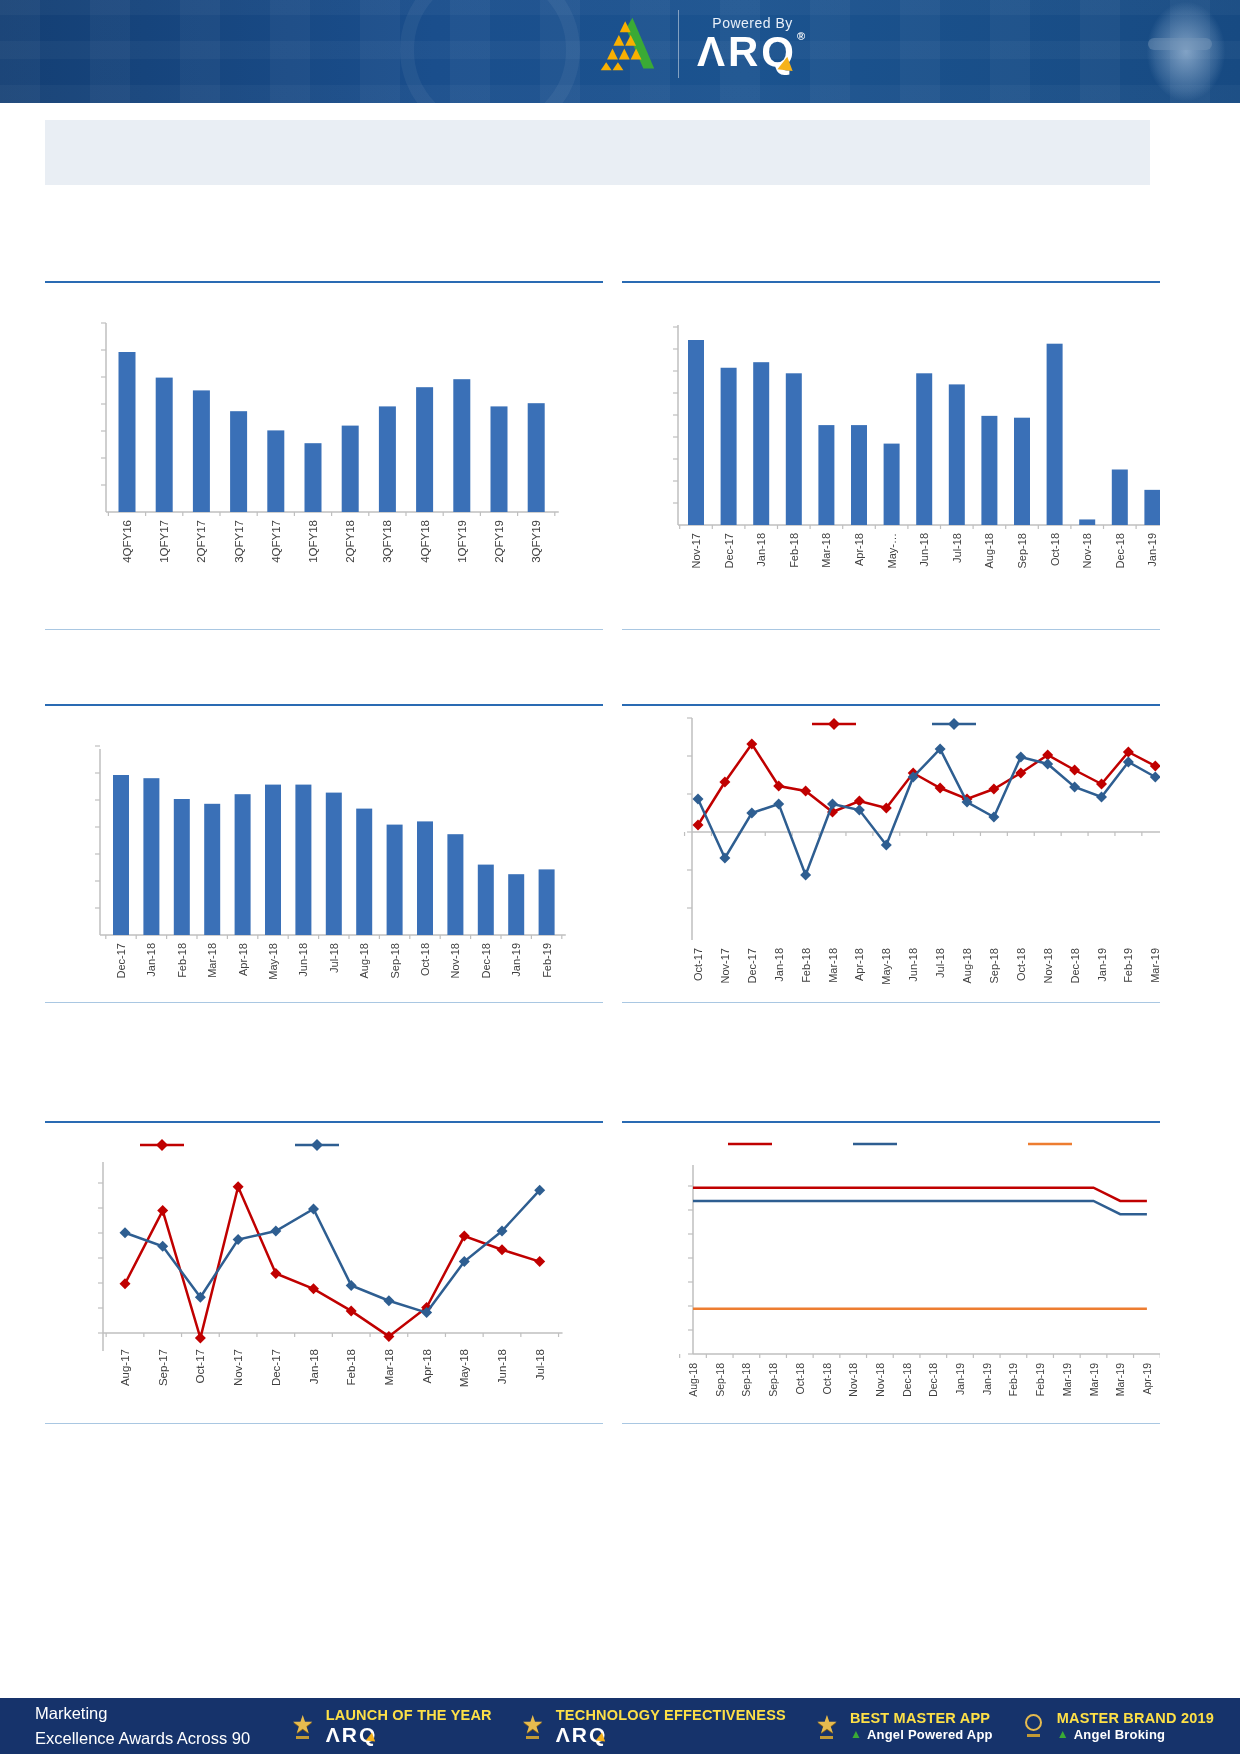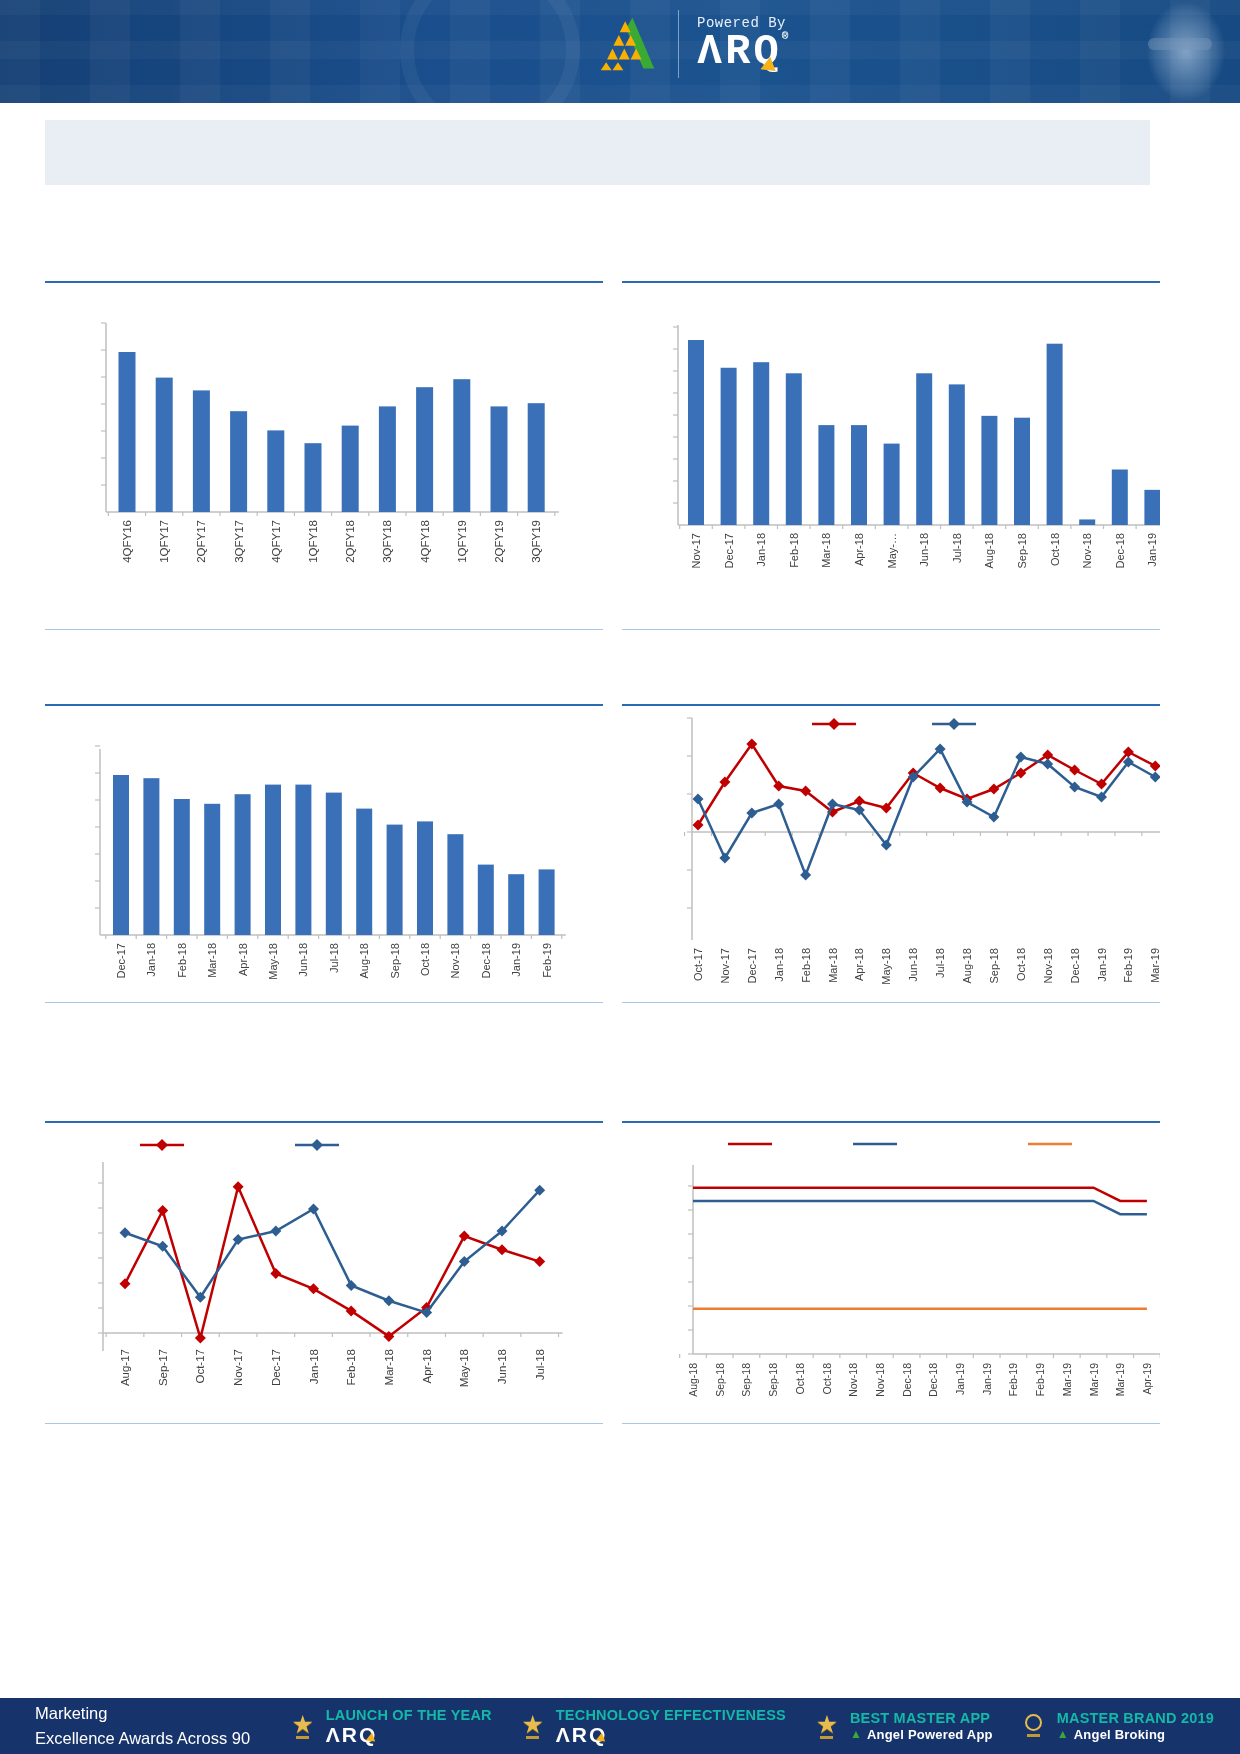--- a/index.html
+++ b/index.html
@@ -15,21 +15,21 @@
       repeating-linear-gradient(0deg, rgba(255,255,255,0.03) 0 18px, rgba(255,255,255,0) 18px 44px);
   }
   .header-ring { position:absolute; left:400px; top:-40px; width:180px; height:180px; border:14px solid rgba(255,255,255,0.05); border-radius:50%; }
   .header-content { position:absolute; left:598px; top:10px; display:flex; align-items:center; }
   .brand-block { display:flex; align-items:center; }
   .brand-text { margin-left:12px; }
   .brand-name { color:#ffffff; font-size:30px; font-weight:bold; letter-spacing:0.5px; line-height:1.1; }
   .brand-reg { font-size:11px; vertical-align:top; }
   .brand-tagline { color:#d4e4f5; font-size:14.5px; letter-spacing:0.6px; margin-top:2px; text-align:center; }
   .header-divider { width:1px; height:68px; background:rgba(255,255,255,0.45); margin:0 18px 0 22px; }
-  .arq-block { text-align:left; position:relative;font-family:Liberation Mono, monospace; }
+  .arq-block { text-align:center; position:relative; }
   .powered-by { color:#e8f0fa; font-size:14px; letter-spacing:0.5px; margin-bottom:0px; }
   .arq-wordmark { color:#ffffff; font-size:42px; font-weight:bold; letter-spacing:3px; line-height:1.0; position:relative; display:inline-block; }
   .arq-reg { font-size:11px; color:#ffffff; vertical-align:top; }
   .arq-bolt { position:absolute; right:14px; bottom:-2px; width:0; height:0;
     border-left:13px solid #f5b21b; border-top:8px solid transparent; border-bottom:8px solid transparent;
     transform:rotate(38deg); }
   .robot-face { position:absolute; right:0; top:0; width:120px; height:103px;
     background:radial-gradient(ellipse 42% 62% at 55% 50%, rgba(205,225,245,0.55), rgba(190,215,240,0.15) 62%, rgba(0,0,0,0) 78%); }
   .robot-visor { position:absolute; right:28px; top:38px; width:64px; height:12px; background:rgba(120,150,185,0.45); border-radius:6px; }
 
@@ -42,21 +42,21 @@
 
   
   .footer { position:absolute; left:0; top:1698px; width:1240px; height:56px; background:#16336b; display:flex; align-items:center; }
   .footer-headline { margin-left:35px; color:#ffffff; font-size:16.5px; line-height:1.5; font-weight:400; width:330px; }
   .awards { display:flex; align-items:center; margin-left:8px; }
   .award { display:flex; align-items:center; margin-right:26px; }
   .award-icon { width:30px; display:flex; flex-direction:column; align-items:center; margin-right:8px; }
   .award-star { color:#e6bb4f; font-size:25px; line-height:0.9; text-shadow:0 1px 0 #8a6416; }
   .award-globe { width:17px; height:17px; border:2.5px solid #e6bb4f; border-radius:50%; margin-bottom:2px; }
   .award-base { width:13px; height:3px; background:#c29a35; margin-top:1px; }
-  .award-title { color:#14b8a6; font-size:14.5px; font-weight:bold; letter-spacing:0.2px; line-height:1.15; white-space:nowrap; }
+  .award-title { color:#fde047; font-size:14.5px; font-weight:bold; letter-spacing:0.2px; line-height:1.15; white-space:nowrap; }
   .award-sub { color:#ffffff; font-weight:bold; white-space:nowrap; display:flex; align-items:center; }
   .award-sub.arq-style { font-size:21px; letter-spacing:2px; position:relative; line-height:1.0; }
   .award-sub.app-style { font-size:13px; letter-spacing:0.2px; }
   .mini-logo { color:#3aaa35; font-size:12px; margin-right:5px; line-height:1; }
   .award-sub .sub-bolt { display:inline-block; width:0; height:0; border-left:8px solid #f5b21b;
     border-top:5px solid transparent; border-bottom:5px solid transparent; transform:rotate(38deg); margin-left:-9px; margin-top:10px; }
 </style>
 </head>
 <body>
 

